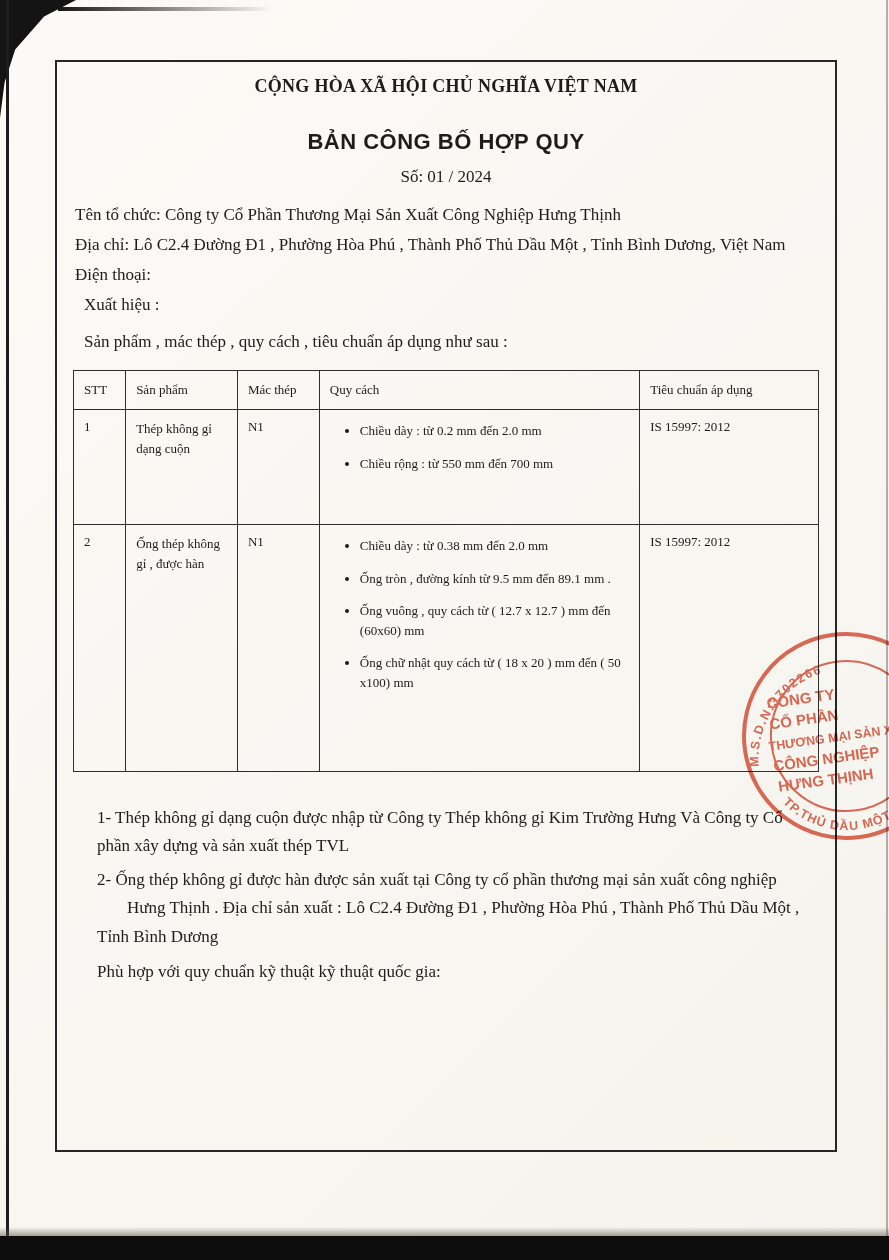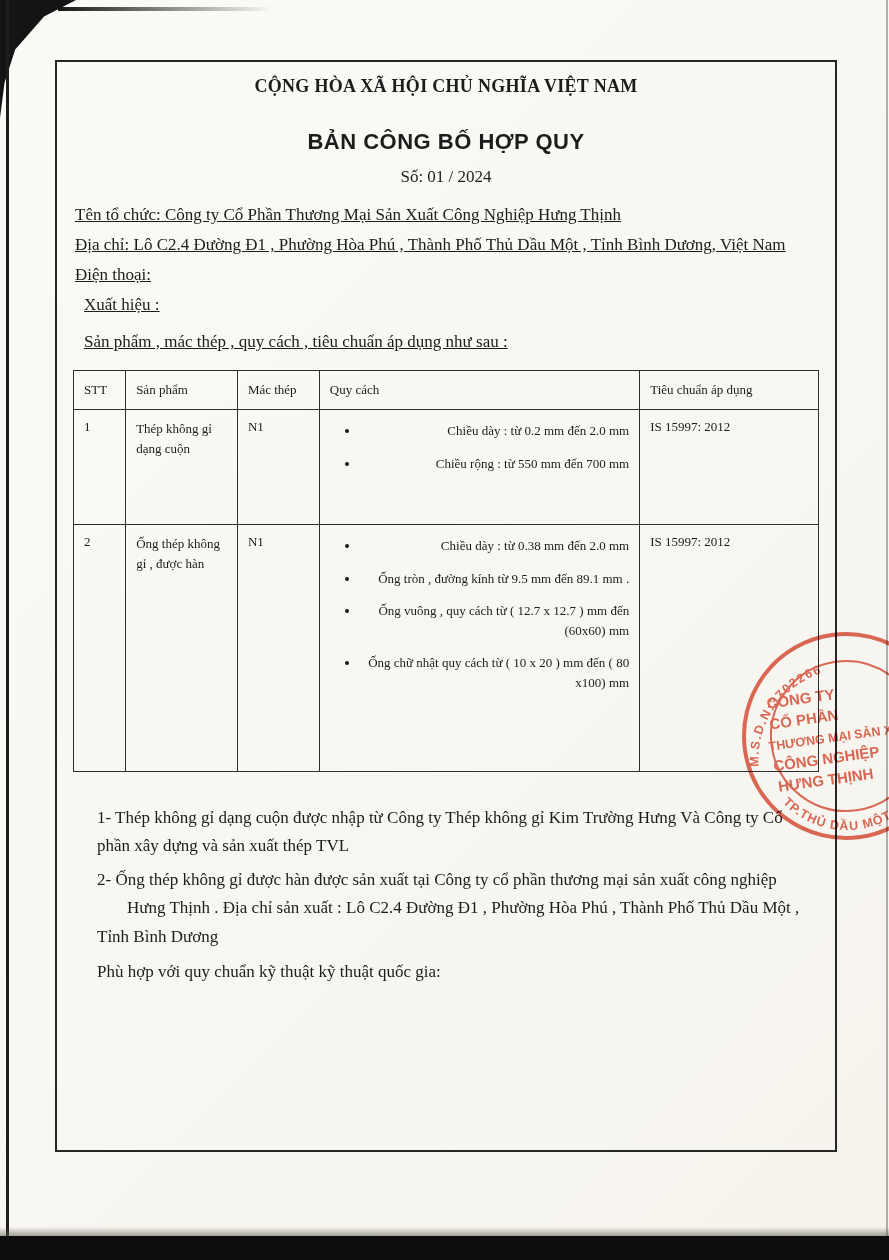--- a/index.html
+++ b/index.html
@@ -28,38 +28,38 @@
   .center{text-align:center;}
   .nat-title{font-weight:bold;font-size:18px;letter-spacing:.3px;}
   .motto-wrap{margin-top:4px;}
   .motto{display:inline-block;font-weight:bold;font-size:16px;
     border-bottom:1.6px solid #1c1c1c;padding:0 14px 3px 14px;letter-spacing:.3px;}
   .doc-title{margin-top:32px;font-family:"Liberation Sans","DejaVu Sans",sans-serif;
     font-weight:bold;font-size:22px;letter-spacing:.5px;}
   .doc-number{margin-top:12px;font-size:17px;}
 
   .body-text{margin-top:14px;font-size:17px;line-height:1.65;padding:0 2px;}
-  .body-text p{margin:0 0 2px 0;text-decoration:underline;}
+  .body-text p{margin:0 0 2px 0;}
   .indent{padding-left:9px;}
   .gap-top{margin-top:9px !important;}
   b.strong{font-weight:bold;}
 
   table.spec{width:100%;border-collapse:collapse;margin-top:14px;font-size:13px;}
   table.spec th,table.spec td{border:1.6px solid #2e2e2e;padding:9px 10px;
     vertical-align:top;text-align:left;font-weight:normal;}
   table.spec th{padding-top:11px;padding-bottom:11px;}
   th.c-stt,td.c-stt{width:7%;text-align:center;}
   th.c-sp,td.c-sp{width:15%;}
   th.c-mt,td.c-mt{width:11%;}
   td.c-mt{text-align:center;}
   th.c-qc,td.c-qc{width:43%;}
   th.c-tc,td.c-tc{width:24%;}
   td.c-sp{line-height:1.55;}
   ul.bullets{margin:2px 0 2px 0;padding-left:30px;}
-  ul.bullets li{margin-bottom:13px;line-height:1.5;text-align:right;}
+  ul.bullets li{margin-bottom:13px;line-height:1.5;}
   ul.bullets li:last-child{margin-bottom:4px;}
   tr.row1 td{height:96px;}
   tr.row2 td{height:228px;}
 
   .notes{margin-top:32px;font-size:17px;line-height:1.62;padding:0 6px 0 24px;}
   .notes p{margin:0 0 7px 0;}
   .note-hang{padding-left:30px;text-indent:-30px;margin-bottom:2px !important;}
   .regulation{margin-top:8px;padding:0 4px;font-size:17px;line-height:1.7;
     text-align:justify;text-indent:16px;}
 
@@ -121,21 +121,21 @@
         </tr>
         <tr class="row2">
           <td class="c-stt">2</td>
           <td class="c-sp">Ống thép không gỉ , được hàn</td>
           <td class="c-mt">N1</td>
           <td class="c-qc">
             <ul class="bullets">
               <li>Chiều dày : từ 0.38 mm đến 2.0 mm</li>
               <li>Ống tròn , đường kính từ 9.5 mm đến 89.1 mm .</li>
               <li>Ống vuông , quy cách từ ( 12.7 x 12.7 ) mm đến (60x60) mm</li>
-              <li>Ống chữ nhật quy cách từ ( 10 x 20 ) mm đến ( 80 x100) mm</li>
+              <li>Ống chữ nhật quy cách từ ( 18 x 20 ) mm đến ( 50 x100) mm</li>
             </ul>
           </td>
           <td class="c-tc">IS 15997: 2012</td>
         </tr>
       </tbody>
     </table>
 
     <div class="notes">
       <p>1-  Thép không gỉ dạng cuộn được nhập từ Công ty Thép không gỉ Kim Trường Hưng Và Công ty Cổ phần xây dựng và sản xuất thép TVL</p>
       <p class="note-hang">2-  Ống thép không gỉ được hàn được sản xuất tại Công ty cổ phần thương mại sản xuất công nghiệp Hưng Thịnh . Địa chỉ sản xuất : Lô C2.4 Đường Đ1 , Phường Hòa Phú , Thành Phố Thủ Dầu Một ,</p>

